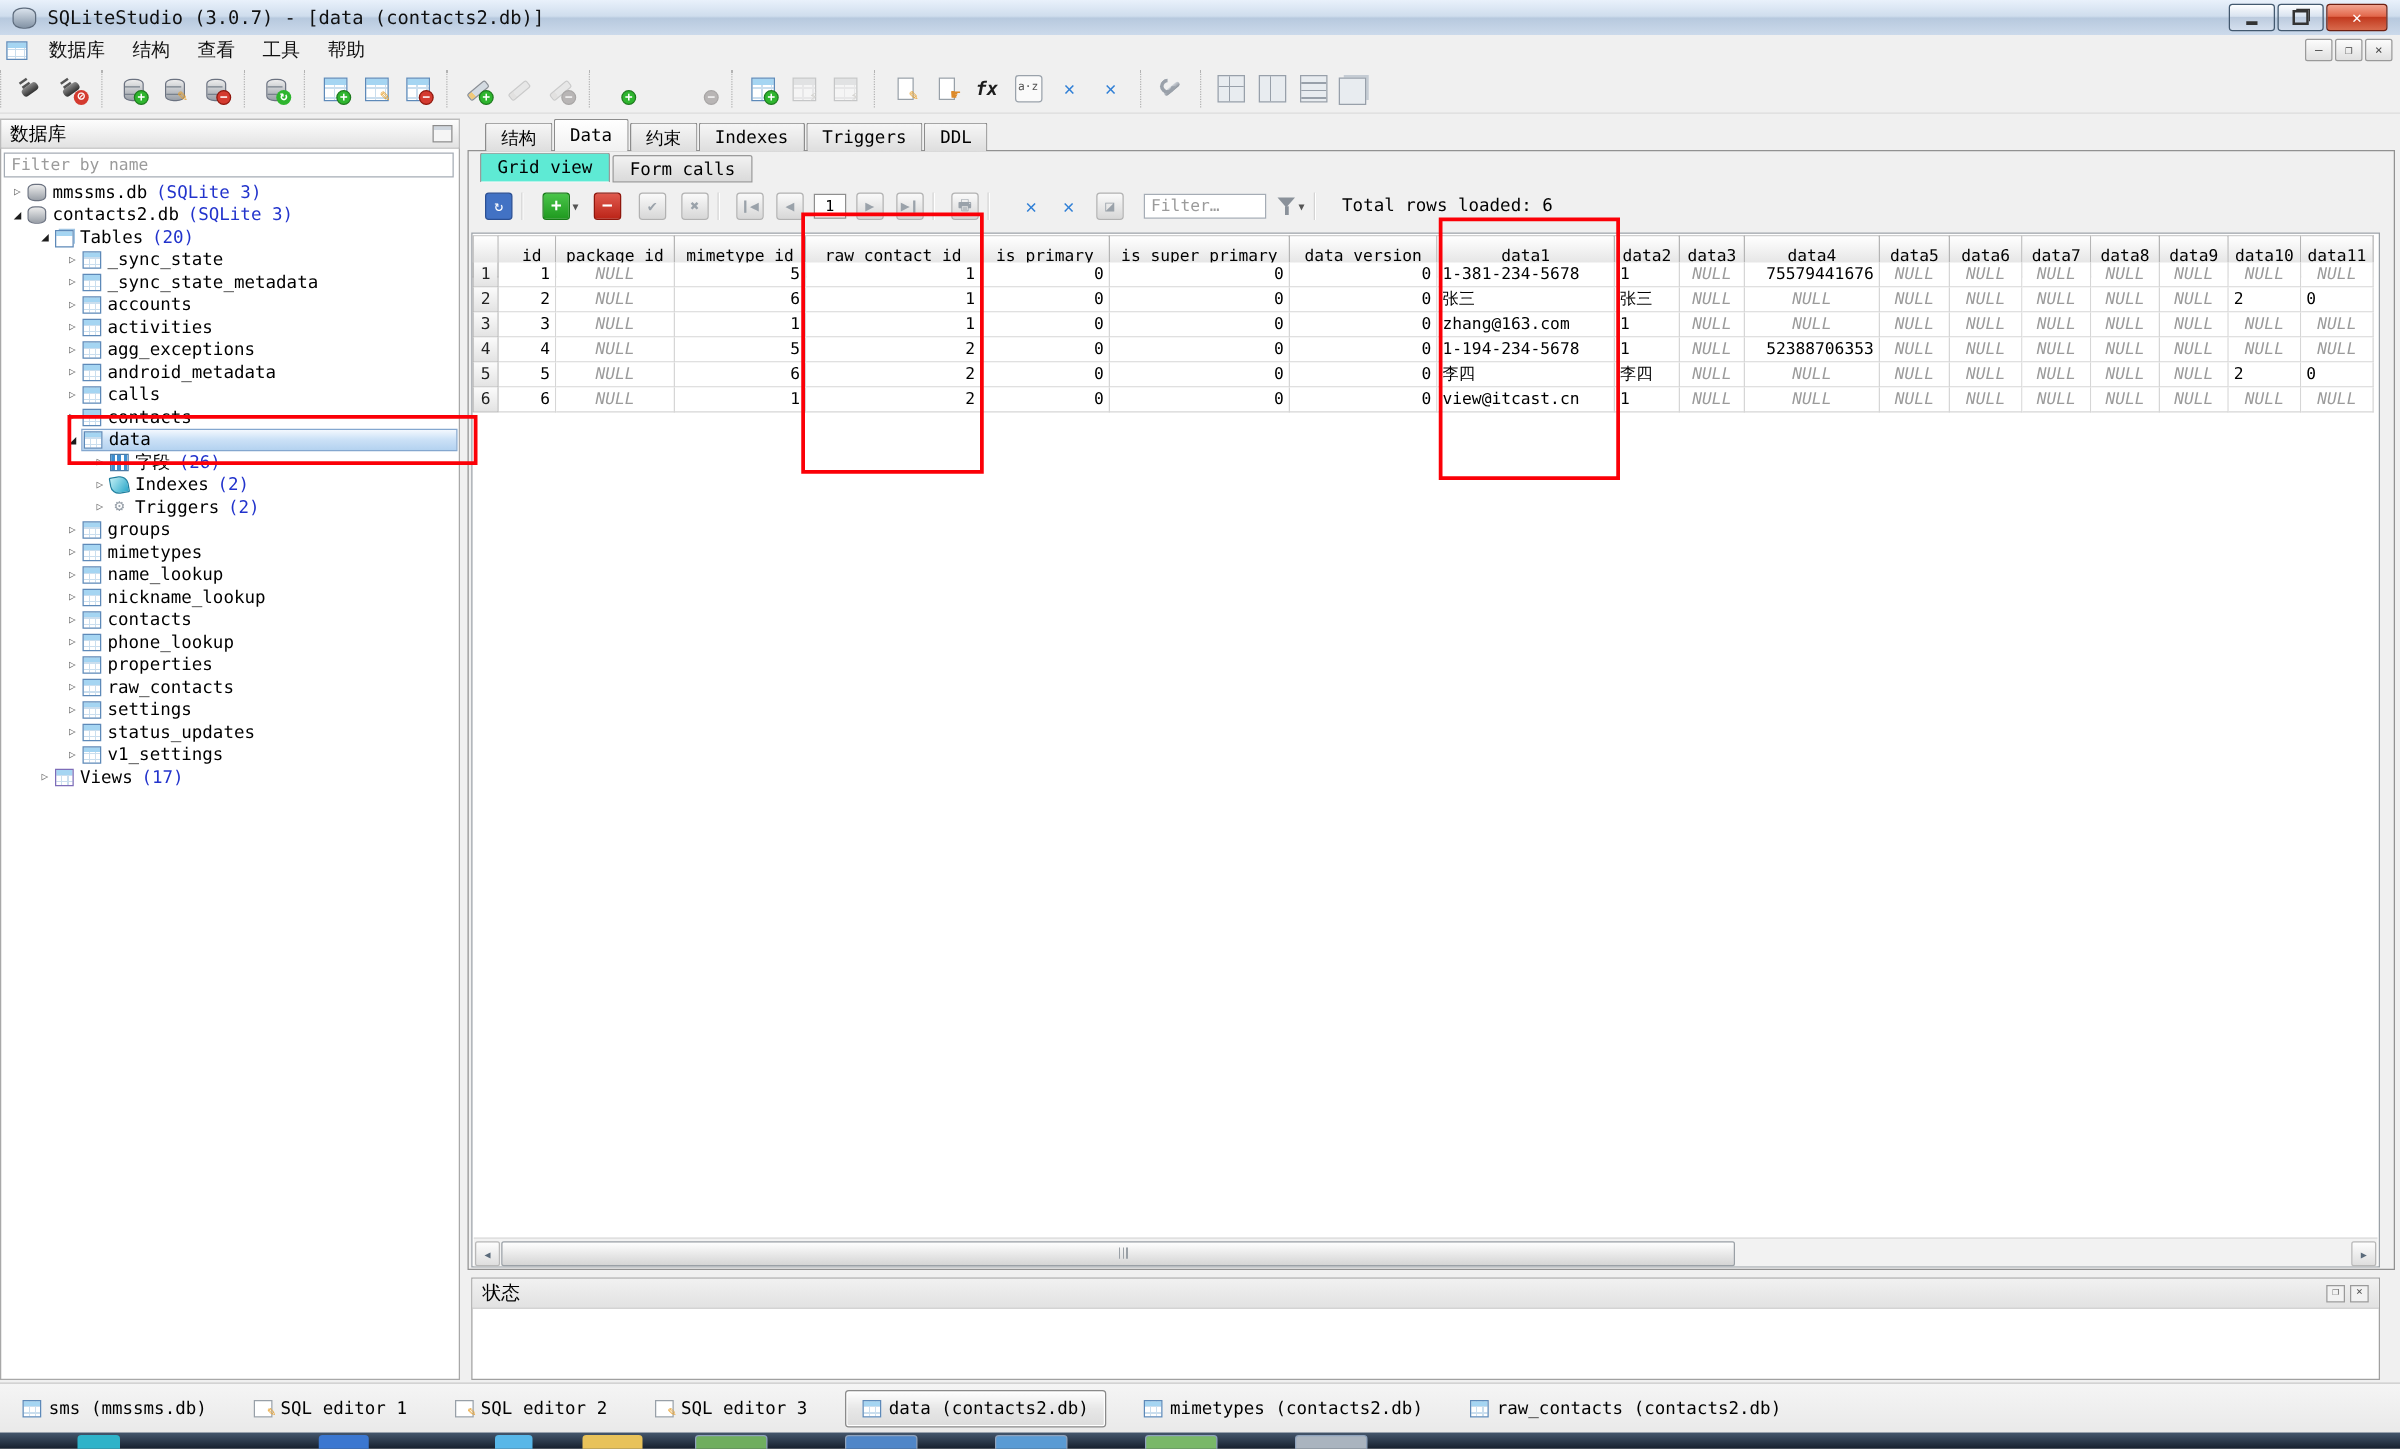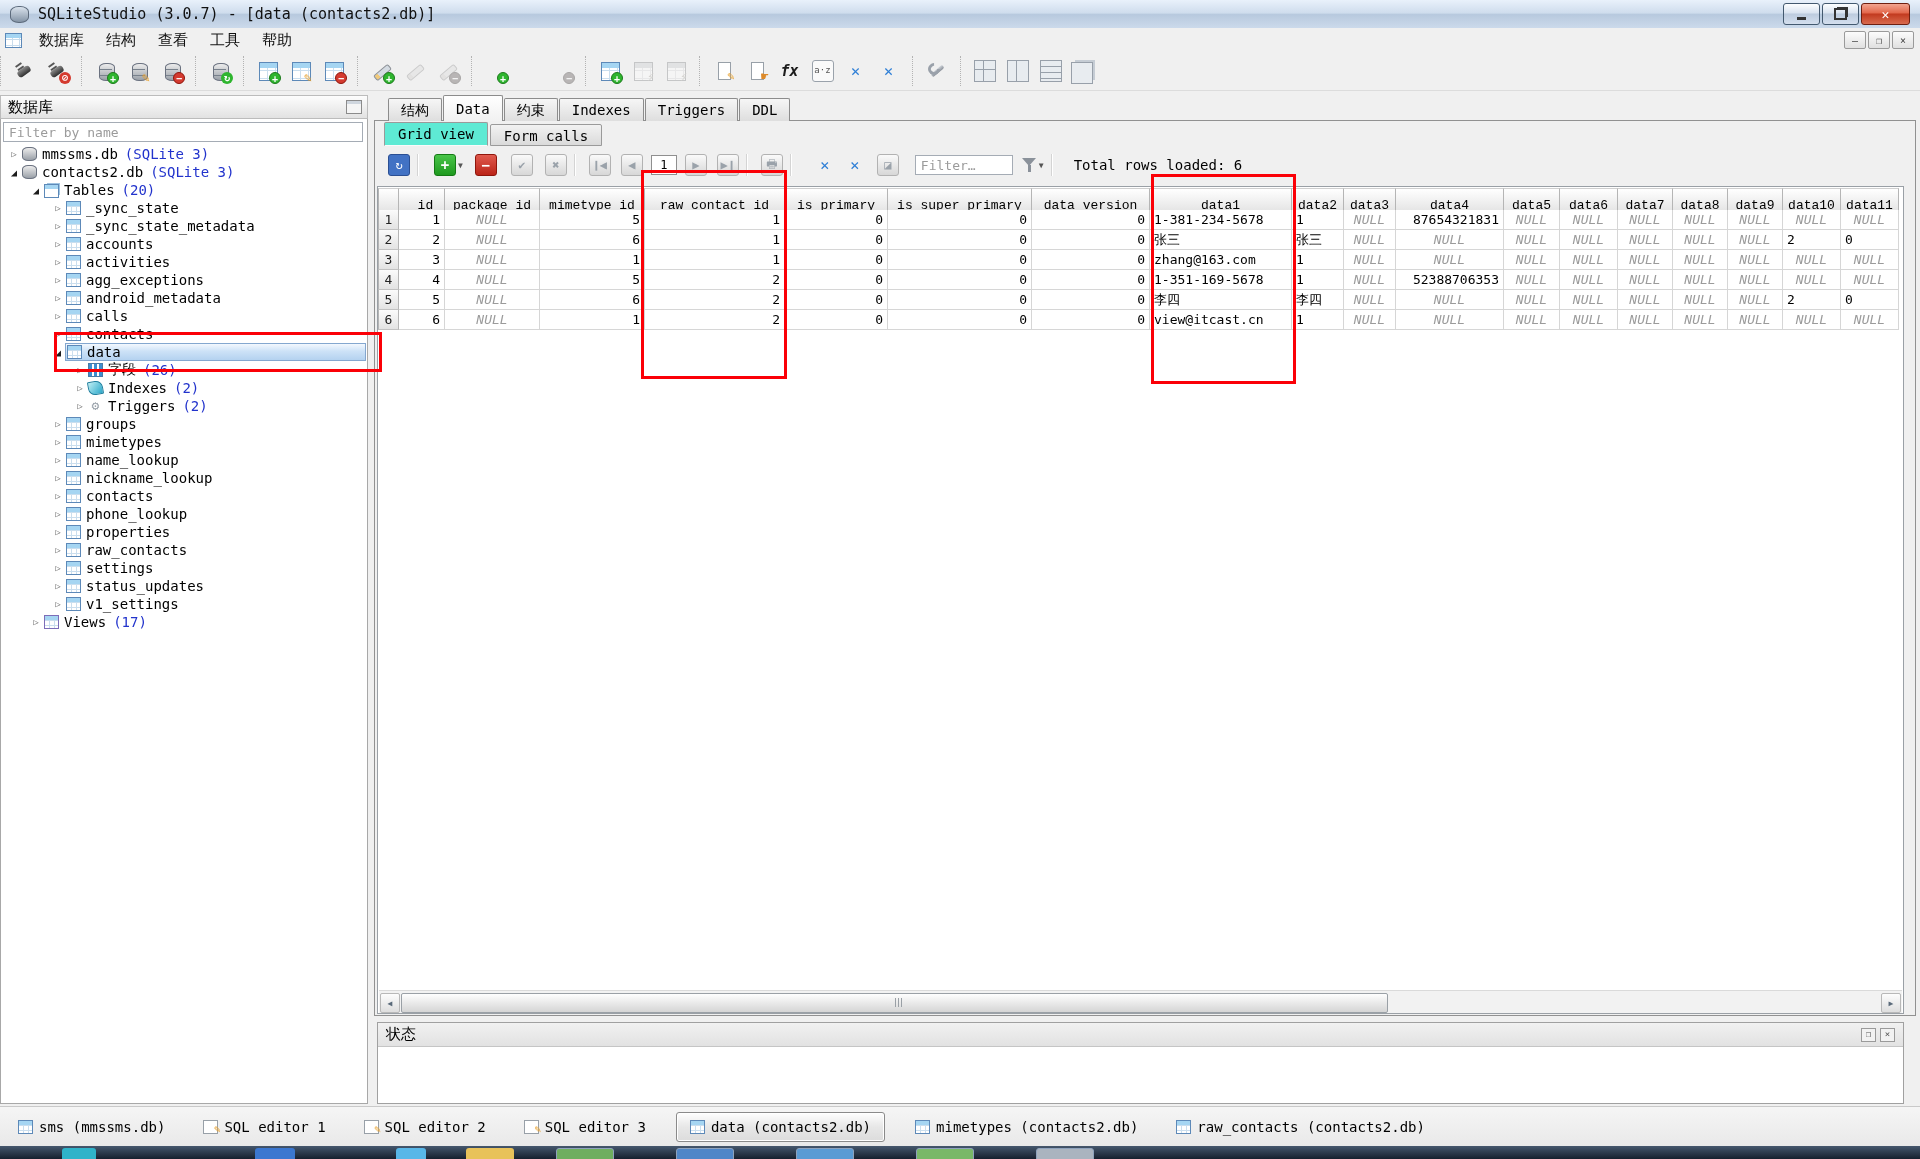--- a/index.html
+++ b/index.html
@@ -130,21 +130,21 @@
   #gtb input::placeholder{color:#9b9b9b;}
   .funnel{width:16px;height:18px;position:relative;flex:none;}
   .funnel::before{content:'';position:absolute;left:1px;top:2px;border-left:7px solid transparent;border-right:7px solid transparent;border-top:8px solid #8a919a;}
   .funnel::after{content:'';position:absolute;left:7px;top:9px;width:3px;height:7px;background:#8a919a;}
   .vsep{width:1px;height:22px;background:#d4d4d4;border-right:1px solid #ffffff;margin:0 7px;flex:none;}
   #total-rows{margin-left:14px;font-size:14px;color:#000;white-space:nowrap;}
   
   #grid-area{left:377px;top:186px;width:1527px;height:828px;background:#fff;border:1px solid #9aa0a6;box-sizing:border-box;}
   #grid-header{left:378px;top:188px;display:flex;height:22px;}
   .hcell{box-sizing:border-box;height:34px;border-right:1px solid #b5b5b5;border-bottom:1px solid #9f9f9f;border-top:1px solid #cfcfcf;
-    background:linear-gradient(#ffffff,#eaeaea 55%,#d9d9d9);font-size:13px;display:flex;align-items:center;justify-content:center;font-family:Liberation Mono, monospace;}
+    background:linear-gradient(#ffffff,#eaeaea 55%,#d9d9d9);font-size:13px;display:flex;align-items:center;justify-content:center;}
   #grid-body{left:378px;top:210px;}
   .grow{display:flex;height:20px;}
   .cell{box-sizing:border-box;height:20px;border-right:1px solid #d6d6d6;border-bottom:1px solid #d6d6d6;
     font-size:13px;line-height:19px;padding:0 4px;background:#fff;white-space:nowrap;overflow:hidden;}
   .cell.rownum{background:linear-gradient(#fbfbfb,#e3e3e3);border-right:1px solid #b5b5b5;border-bottom:1px solid #c2c2c2;
     text-align:center;padding:0 1px;color:#222;}
   .cell.nul{font-style:italic;color:#9b9b9b;text-align:center;}
   .al{text-align:left;} .ar{text-align:right;}
   
   #hscroll{left:379px;top:990px;width:1523px;height:22px;background:#f2f2f2;border-top:1px solid #dadada;}
@@ -613,21 +613,21 @@
       <div class="cell ar" style="width: 46px;">1</div>
       <div class="cell nul" style="width: 95px;">NULL</div>
       <div class="cell ar" style="width: 105px;">5</div>
       <div class="cell ar" style="width: 140px;">1</div>
       <div class="cell ar" style="width: 103px;">0</div>
       <div class="cell ar" style="width: 144px;">0</div>
       <div class="cell ar" style="width: 118px;">0</div>
       <div class="cell al" style="width: 142px;">1-381-234-5678</div>
       <div class="cell al" style="width: 52px;">1</div>
       <div class="cell nul" style="width: 52px;">NULL</div>
-      <div class="cell ar" style="width: 108px;">87654321831</div>
+      <div class="cell ar" style="width: 108px;">75579441676</div>
       <div class="cell nul" style="width: 56px;">NULL</div>
       <div class="cell nul" style="width: 58px;">NULL</div>
       <div class="cell nul" style="width: 55px;">NULL</div>
       <div class="cell nul" style="width: 55px;">NULL</div>
       <div class="cell nul" style="width: 55px;">NULL</div>
       <div class="cell nul" style="width: 58px;">NULL</div>
       <div class="cell nul" style="width: 58px;">NULL</div>
     </div>
     <div class="grow">
       <div class="cell rownum" style="width: 21px; border-left: 1px solid rgb(181, 181, 181);">2</div>
@@ -673,21 +673,21 @@
     </div>
     <div class="grow">
       <div class="cell rownum" style="width: 21px; border-left: 1px solid rgb(181, 181, 181);">4</div>
       <div class="cell ar" style="width: 46px;">4</div>
       <div class="cell nul" style="width: 95px;">NULL</div>
       <div class="cell ar" style="width: 105px;">5</div>
       <div class="cell ar" style="width: 140px;">2</div>
       <div class="cell ar" style="width: 103px;">0</div>
       <div class="cell ar" style="width: 144px;">0</div>
       <div class="cell ar" style="width: 118px;">0</div>
-      <div class="cell al" style="width: 142px;">1-351-169-5678</div>
+      <div class="cell al" style="width: 142px;">1-194-234-5678</div>
       <div class="cell al" style="width: 52px;">1</div>
       <div class="cell nul" style="width: 52px;">NULL</div>
       <div class="cell ar" style="width: 108px;">52388706353</div>
       <div class="cell nul" style="width: 56px;">NULL</div>
       <div class="cell nul" style="width: 58px;">NULL</div>
       <div class="cell nul" style="width: 55px;">NULL</div>
       <div class="cell nul" style="width: 55px;">NULL</div>
       <div class="cell nul" style="width: 55px;">NULL</div>
       <div class="cell nul" style="width: 58px;">NULL</div>
       <div class="cell nul" style="width: 58px;">NULL</div>

